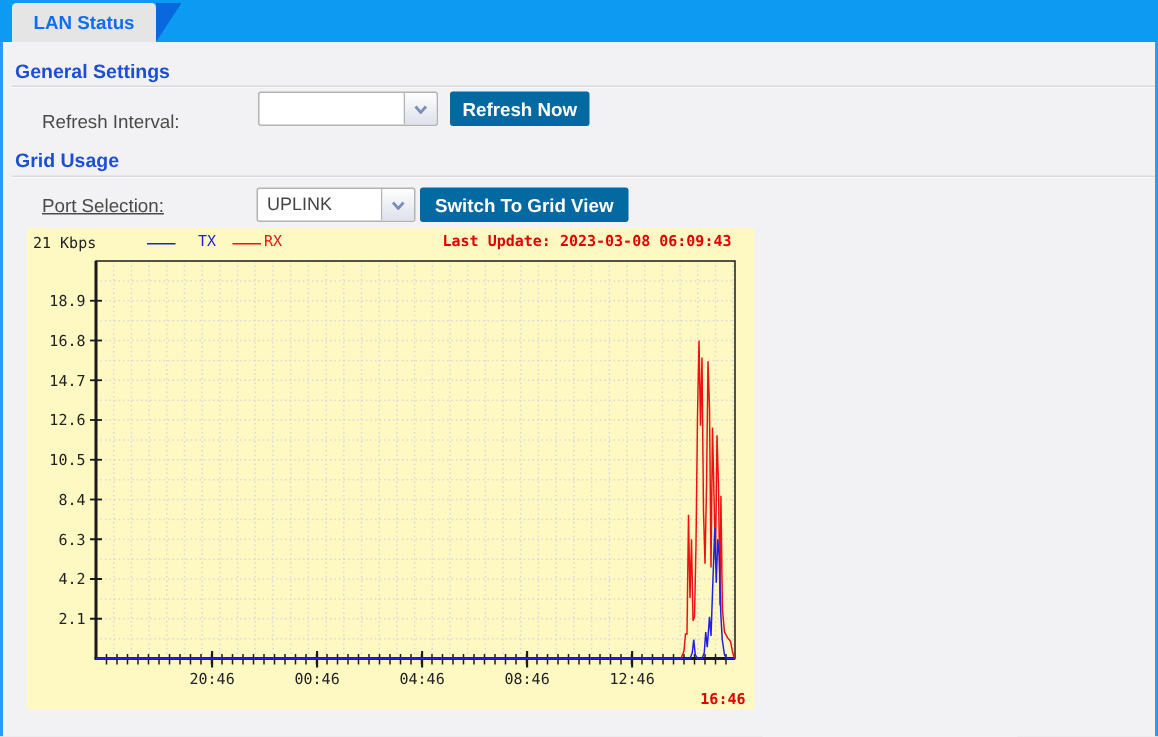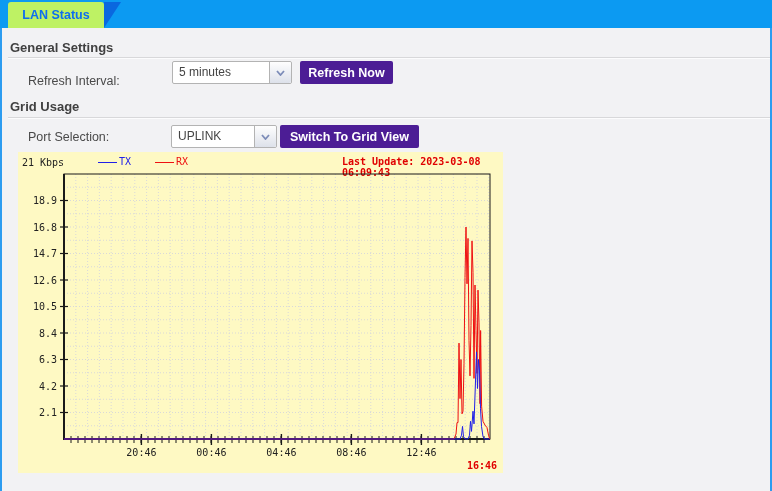--- a/index.html
+++ b/index.html
@@ -1,55 +1,55 @@
 <!DOCTYPE html>
 <html><head>
 <meta charset="utf-8">
 <style>
   html,body{margin:0;padding:0;background:#e8e8ea;}
   .page{position:relative;width:772px;height:491px;overflow:hidden;
         font-family:"Liberation Sans",sans-serif;background:#f2f2f4;}
   .topbar{position:absolute;left:0;top:0;width:772px;height:28px;background:#0c9af2;}
-  .tab{position:absolute;left:8px;top:2px;width:96px;height:26px;background:#bef264;
+  .tab{position:absolute;left:8px;top:2px;width:96px;height:26px;background:#e5e5e5;
        border-radius:3px 3px 0 0;color:#0d6ef0;font-weight:bold;font-size:12.5px;
        line-height:26px;text-align:center;cursor:pointer;}
   .tab-wedge{position:absolute;left:104px;top:2px;width:17px;height:26px;background:#0a68df;
        clip-path:polygon(0 0,100% 0,0 100%);}
   .edge{position:absolute;top:28px;width:2px;height:463px;background:#2d9cf0;}
   .edge-left{left:0;}
   .edge-right{left:770px;}
-  .section-title{position:absolute;left:10px;color:#404040;font-weight:bold;font-size:13px;text-align:right;}
+  .section-title{position:absolute;left:10px;color:#1d4ed8;font-weight:bold;font-size:13px;text-align:right;}
   .t1{top:40px;} .t2{top:99px;}
   .divider{position:absolute;left:8px;width:762px;height:1px;background:#d8d8da;
        border-bottom:1px solid #fcfcfd;}
   .d1{top:57px;} .d2{top:117px;}
   .form-label{position:absolute;left:28px;font-size:12.5px;color:#4a4a4a;}
-  .l1{top:66px;margin-top:8px;} .l2{top:130px;}
+  .l1{top:66px;margin-top:8px;} .l2{top:130px;text-decoration:underline;}
   .select{position:absolute;height:23px;background:#ffffff;border:1px solid #b3b3b3;
        border-radius:2px;box-sizing:border-box;cursor:pointer;}
   .s1{left:172px;top:61px;width:120px;}
   .s2{left:171px;top:125px;width:106px;}
   .select-value{font-size:12px;color:#444;padding-left:6px;line-height:21px;display:block;}
   .select-arrow{position:absolute;right:0;top:0;width:21px;height:21px;
        background:linear-gradient(#fefefe,#dde1ea);border-left:1px solid #b3b3b3;
        border-radius:0 2px 2px 0;display:flex;align-items:center;justify-content:center;}
-  .btn{position:absolute;height:23px;background:#4c1d95;color:#fff;font-weight:bold;
+  .btn{position:absolute;height:23px;background:#0369a1;color:#fff;font-weight:bold;
        font-size:12.5px;border:none;border-radius:2px;font-family:inherit;cursor:pointer;}
   .b1{left:300px;top:61px;width:93px;}
   .b2{left:280px;top:125px;width:139px;}
   .chart-panel{position:absolute;left:18px;top:152px;width:485px;height:321px;background:#fef9c3;}
   .mono{font-family:"DejaVu Sans Mono",monospace;}
   .chart-unit{position:absolute;left:4px;top:5px;font-size:10px;color:#222;}
   .lg-dash{position:absolute;top:10px;width:19px;height:0;border-top:1.5px solid;}
   .tx-dash{left:80px;border-color:#2020e8;}
   .rx-dash{left:137px;border-color:#ee1111;}
   .lg-label{position:absolute;top:4px;font-size:10px;}
-  .lg-tx{left:101px;color:#2020e8;}
+  .lg-tx{left:114px;color:#2020e8;}
   .lg-rx{left:158px;color:#ee1111;}
-  .last-update{position:absolute;left:277px;top:4px;font-size:10px;font-weight:bold;color:#e00000;margin-left:47px;}
+  .last-update{position:absolute;left:277px;top:4px;font-size:10px;font-weight:bold;color:#e00000;}
   #chart-svg{position:absolute;left:0;top:0;}
   #chart-svg text{font-family:"DejaVu Sans Mono",monospace;font-size:10px;fill:#222;}
   #chart-svg text.red{fill:#e00000;font-weight:bold;}
 </style>
 </head>
 <body>
 
 <div class="page">
   <div class="topbar">
     <div class="tab">
@@ -59,21 +59,20 @@
   </div>
 
   <div class="edge edge-left"></div>
   <div class="edge edge-right"></div>
 
   <div class="section-title t1">General Settings</div>
   <div class="divider d1"></div>
 
   <div class="form-label l1">Refresh Interval:</div>
   <div class="select s1">
-    <span class="select-value">5 minutes</span>
     <span class="select-arrow">
       <svg width="9" height="6" viewBox="0 0 9 6">
           <polyline points="1,1 4.5,5 8,1" fill="none" stroke="#7c8cb8" stroke-width="1.8"></polyline>
         </svg>
     </span>
   </div>
   <button class="btn b1">Refresh Now</button>
 
   <div class="section-title t2">Grid Usage</div>
   <div class="divider d2"></div>

